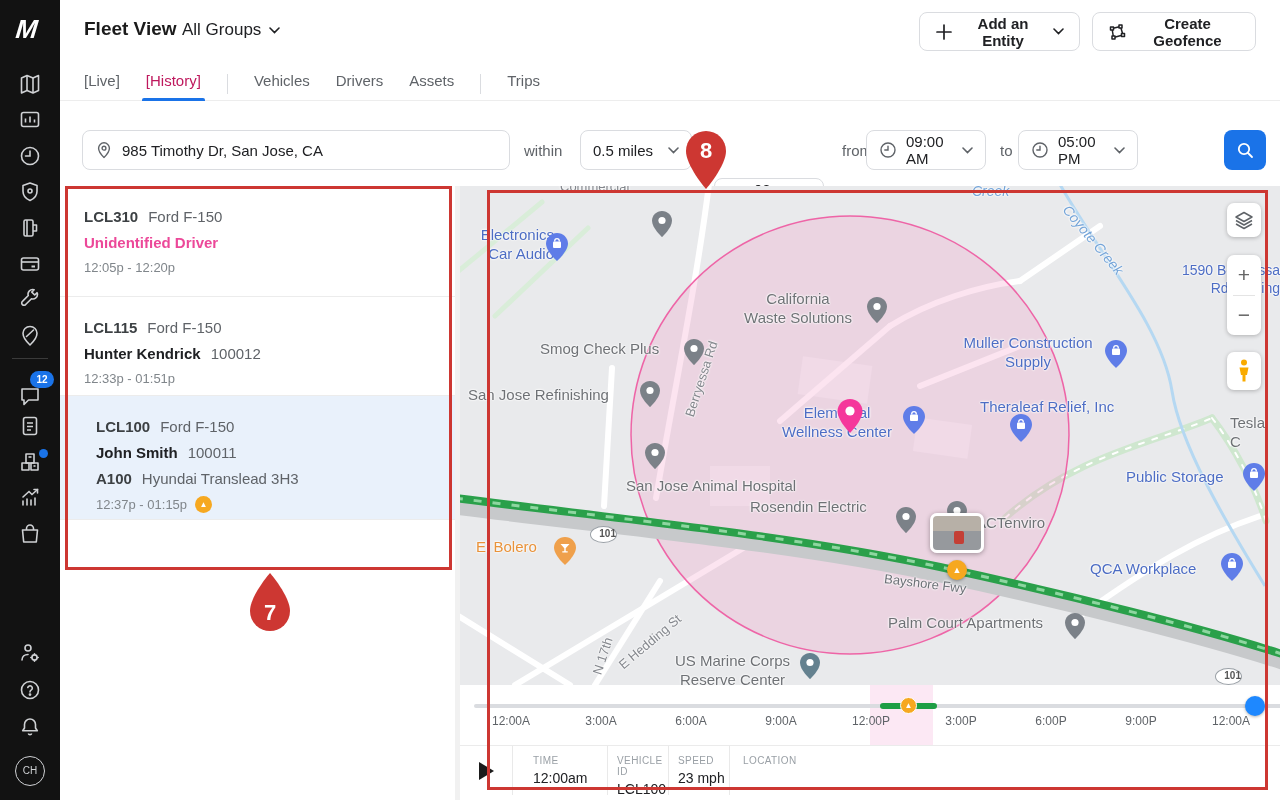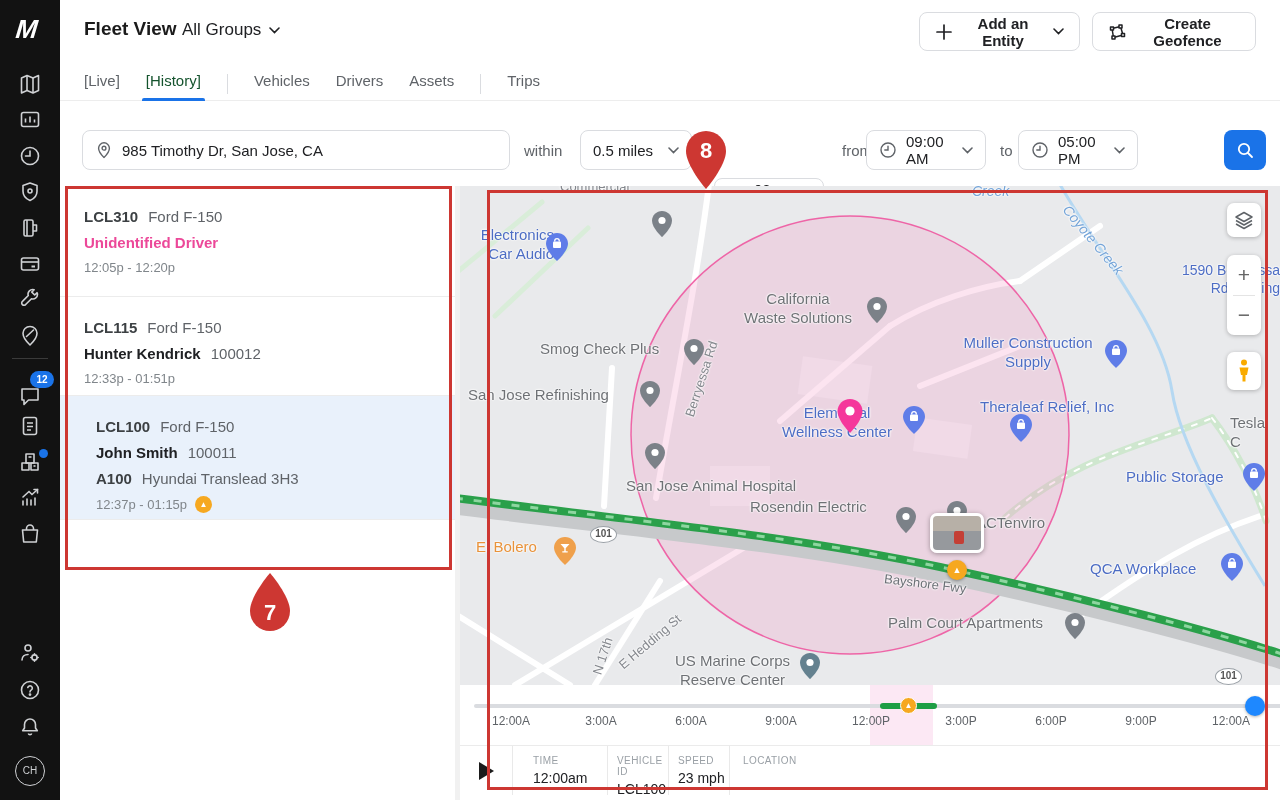--- a/index.html
+++ b/index.html
@@ -29,21 +29,21 @@
   .btn { position:absolute; top:12px; height:39px; border:1px solid #dadce0; border-radius:8px;
     background:#fff; display:flex; align-items:center; gap:9px; padding:0 15px; font-size:15px;
     font-weight:bold; color:#202124; cursor:pointer; }
   #btn-add-entity { left:919px; width:161px; }
   #btn-create-geofence { left:1092px; width:164px; }
 
   
   #tabs { left:60px; top:68px; width:1220px; height:33px; border-bottom:1px solid #ededed;
     display:flex; align-items:center; padding-left:24px; gap:26px; background:#fff; }
   .tab { font-size:15px; color:#5f6368; position:relative; height:33px; line-height:26px; cursor:pointer; }
-  .tab.active { color:#14532d; }
+  .tab.active { color:#be185d; }
   .tab.active::after { content:""; position:absolute; left:-4px; right:-4px; bottom:0; height:3px;
     background:#1a73e8; border-radius:2px 2px 0 0; }
   .tab-sep { width:1px; height:20px; background:#dadce0; }
 
   
   .fctl { position:absolute; top:130px; height:40px; border:1px solid #dadce0; border-radius:8px;
     background:#fff; display:flex; align-items:center; gap:9px; padding:0 12px; font-size:15px;
     color:#202124; }
   .fctl .val { font-weight:500; }
   .flabel { position:absolute; top:142px; font-size:15px; color:#5f6368; }
@@ -82,21 +82,21 @@
   .mlabel { position:absolute; white-space:pre-line; line-height:1.25; z-index:3;
     text-shadow:0 0 2px #fff,0 0 2px #fff,0 0 3px #fff; pointer-events:none; }
   .lab-blue { color:#4d6dc4; font-size:15px; }
   .lab-gray { color:#6e7175; font-size:15px; }
   .lab-orange { color:#e8923a; font-size:15px; }
   .lab-street { color:#84878d; font-size:13px; }
   .lab-water { color:#74a4d8; font-size:14px; font-style:italic; }
   .pin { position:absolute; z-index:4; }
   .hwy-shield { position:absolute; z-index:3; width:27px; height:17px; background:#fff;
     border:1.5px solid #9aa0a6; border-radius:50%; color:#555; font-size:10px; font-weight:bold;
-    text-align:center; line-height:14px; }
+    text-align:right; line-height:14px; }
   .map-btn { position:absolute; background:#fff; border-radius:7px; z-index:6;
     box-shadow:0 1px 4px rgba(0,0,0,.25); display:flex; align-items:center; justify-content:center;
     cursor:pointer; color:#5f6368; }
   #ctl-layers { left:767px; top:17px; width:34px; height:34px; }
   #ctl-zoom { left:767px; top:69px; width:34px; height:80px; flex-direction:column; }
   #ctl-zoom .zbtn { width:34px; height:40px; font-size:21px; color:#666; display:flex;
     align-items:center; justify-content:center; cursor:pointer; }
   #ctl-zoom .zdiv { width:22px; height:1px; background:#e4e4e4; }
   #ctl-pegman { left:767px; top:166px; width:34px; height:38px; }
   #cam-thumb { position:absolute; left:470px; top:327px; width:54px; height:40px; border-radius:7px;

